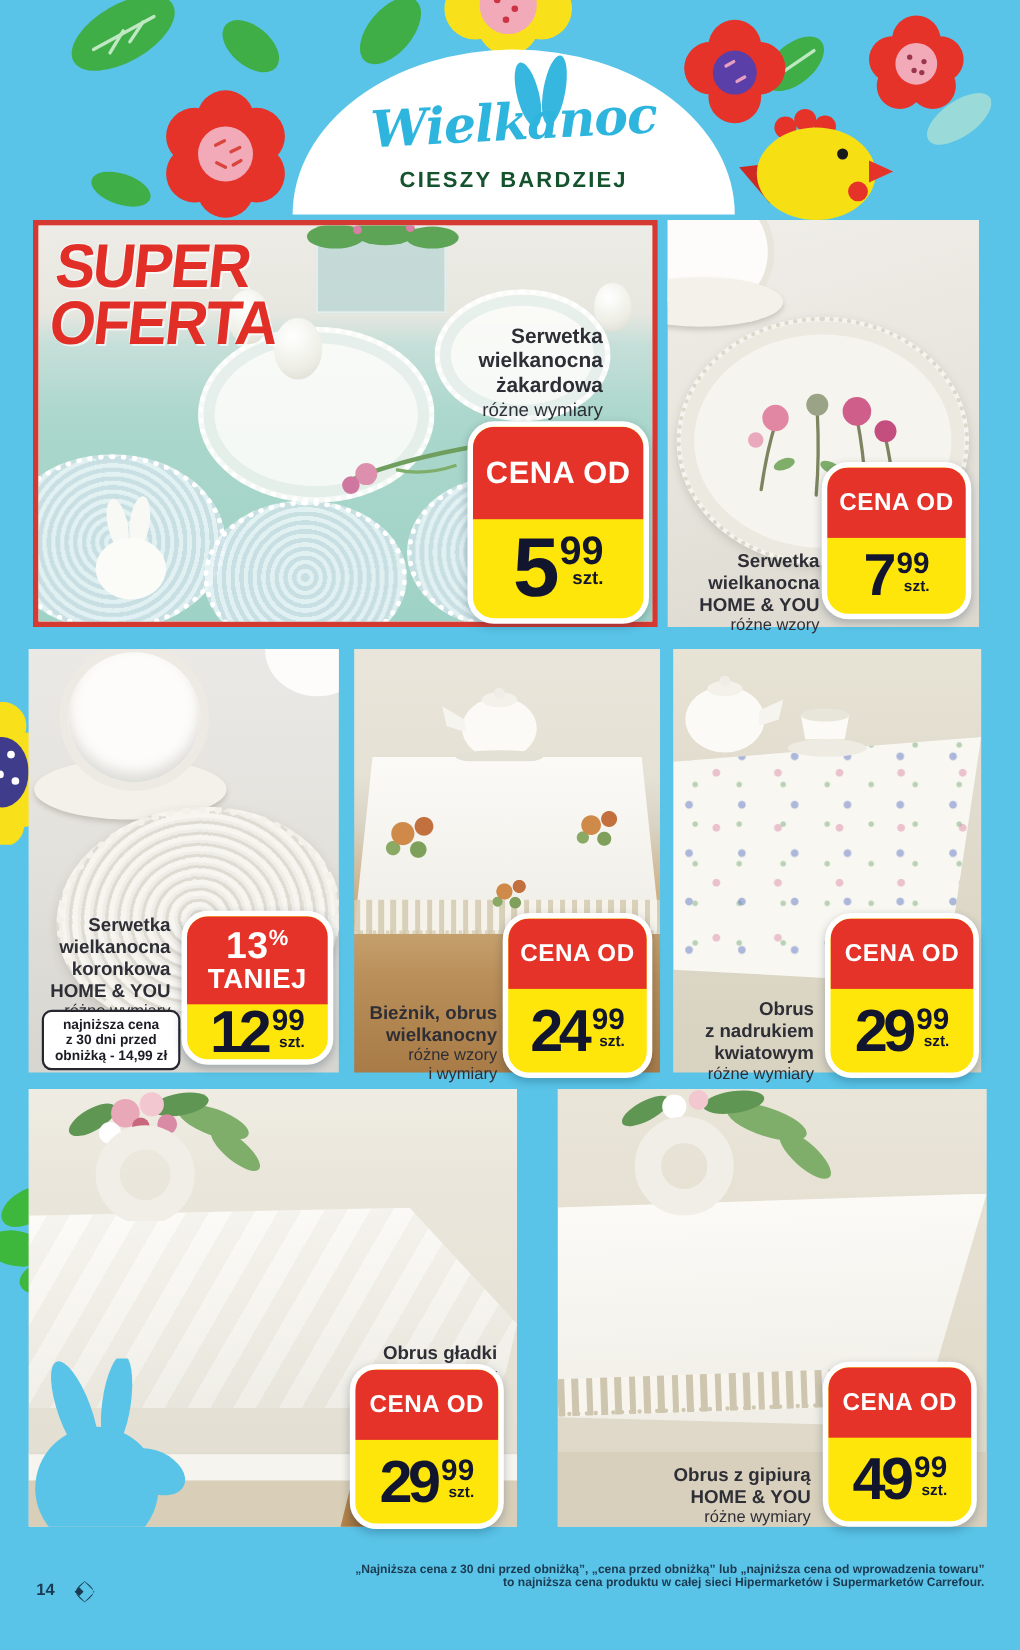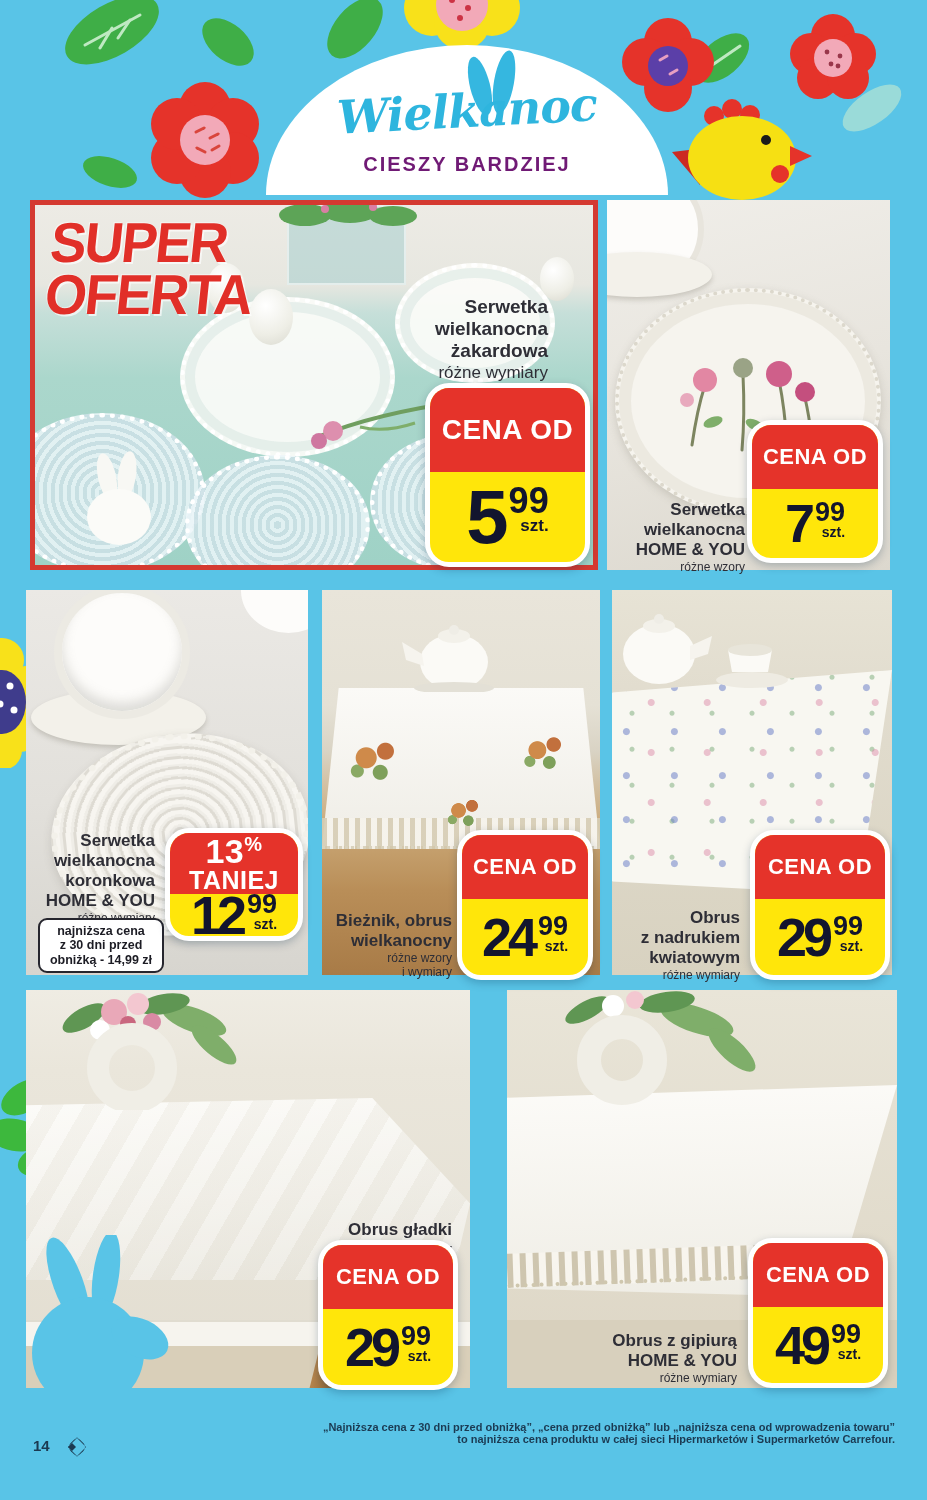--- a/index.html
+++ b/index.html
@@ -6,21 +6,21 @@
   .page{position:relative;width:927px;height:1500px;background:#59c4e7;overflow:hidden;
         font-family:"Liberation Sans", sans-serif;}
   .abs{position:absolute;}
   
   .arch{position:absolute;left:266px;top:45px;width:402px;height:150px;background:#fff;
         border-radius:50% 50% 0 0 / 100% 100% 0 0;z-index:2;}
   .logo-script{position:absolute;left:286px;top:84px;width:362px;text-align:center;z-index:3;
         font-family:"DejaVu Serif", serif;font-style:italic;font-weight:bold;font-size:46px;
         color:#2eb5de;transform:rotate(-3deg);letter-spacing:-1px;}
   .logo-sub{position:absolute;left:286px;top:153px;width:362px;text-align:center;z-index:3;
-        font-size:20px;font-weight:bold;color:#701a75;letter-spacing:2px;}
+        font-size:20px;font-weight:bold;color:#14532d;letter-spacing:2px;}
   .deco{z-index:1;}
   .deco-top{position:absolute;left:0;top:0;width:927px;height:200px;z-index:1;}
   
   .photo{position:absolute;overflow:hidden;z-index:2;}
   .panel1{left:30px;top:200px;width:568px;height:370px;border:5px solid #d43a31;background:#fff;box-sizing:border-box;}
   .ph1{position:absolute;inset:0;background:linear-gradient(180deg,#edebe5 0%,#e7e7e0 22%,#c6dfd9 30%,#abd7cc 48%,#9fd2c6 100%);}
   .ph2{left:607px;top:200px;width:283px;height:370px;background:linear-gradient(165deg,#f0eee9 0%,#e8e5de 50%,#dcd8ce 100%);}
   .ph3{left:26px;top:590px;width:282px;height:385px;background:linear-gradient(180deg,#ebe9e5 0%,#e2e0db 55%,#d7d5cf 100%);}
   .ph4{left:322px;top:590px;width:278px;height:385px;background:linear-gradient(180deg,#e9e5da 0%,#e5e1d5 30%,#d9d3c4 42%,#caa877 62%,#b98e58 78%,#a87b47 100%);}
   .ph5{left:612px;top:590px;width:280px;height:385px;background:linear-gradient(180deg,#e7e3d5 0%,#e2ddcf 25%,#d8d2c0 100%);}
@@ -74,21 +74,21 @@
   .cloth7{position:absolute;left:0;top:95px;width:390px;height:212px;
      background:linear-gradient(178deg,#fcfbf8,#efede5);clip-path:polygon(0 6%,100% 0,84% 100%,0 96%);
      box-shadow:0 3px 7px rgba(90,80,60,.28);}
   .laceband7{position:absolute;left:0;top:258px;width:332px;height:30px;transform:rotate(-2deg);
      background:repeating-linear-gradient(90deg, rgba(200,190,165,.85) 0 6px, rgba(248,245,238,.95) 6px 13px);
      border-bottom:4px dotted #cfc7ae;}
   .floor7{position:absolute;left:0;top:330px;width:390px;height:68px;background:#d8d0bd;}
   
   .pname{position:absolute;text-align:right;color:#2e2e36;z-index:6;line-height:1.17;}
   .pname .b{font-weight:bold;font-size:17px;}
-  .pname .r{font-size:12px;}
+  .pname .r{font-size:15px;}
   .pname-lg .b{font-size:19px;}
   .pname-lg .r{font-size:17px;}
   .lowest{position:absolute;left:38px;top:918px;width:118px;z-index:6;background:#fff;border:2px solid #26262e;
      border-radius:9px;padding:4px 2px;text-align:center;font-weight:bold;font-size:12.5px;line-height:1.15;color:#1c1c24;}
   
   .badge{position:absolute;z-index:7;border:5px solid #fff;border-radius:24px;overflow:hidden;
      box-sizing:border-box;background:#ffe60a;box-shadow:0 3px 8px rgba(0,40,70,.25);display:flex;flex-direction:column;}
   .badge .top{background:#e5332a;color:#fff;font-weight:bold;display:flex;flex-direction:column;
      align-items:center;justify-content:center;letter-spacing:.5px;}
   .badge .bottom{flex:1;display:flex;align-items:center;justify-content:center;}
@@ -350,21 +350,21 @@
     <div class="b">wielkanocna</div>
     <div class="b">koronkowa</div>
     <div class="b">HOME &amp; YOU</div>
     <div class="r">różne wymiary</div>
   </div>
   <div class="lowest">
     <div>najniższa cena</div>
     <div>z 30 dni przed</div>
     <div>obniżką - 14,99 zł</div>
   </div>
-  <div class="badge b-sm b-disc" style="left:165px;top:828px;width:138px;height:113px;">
+  <div class="badge b-sm b-disc" style="left:165px;top:828px;width:138px;height:140px;">
     <div class="top">
       <div class="pct"><span>13</span><sup>%</sup></div>
       <div>TANIEJ</div>
     </div>
     <div class="bottom">
         <div class="price">
       <span class="int">12</span>
       <span class="rt">
         <span class="cents">99</span>
         <span class="unit">szt.</span>

